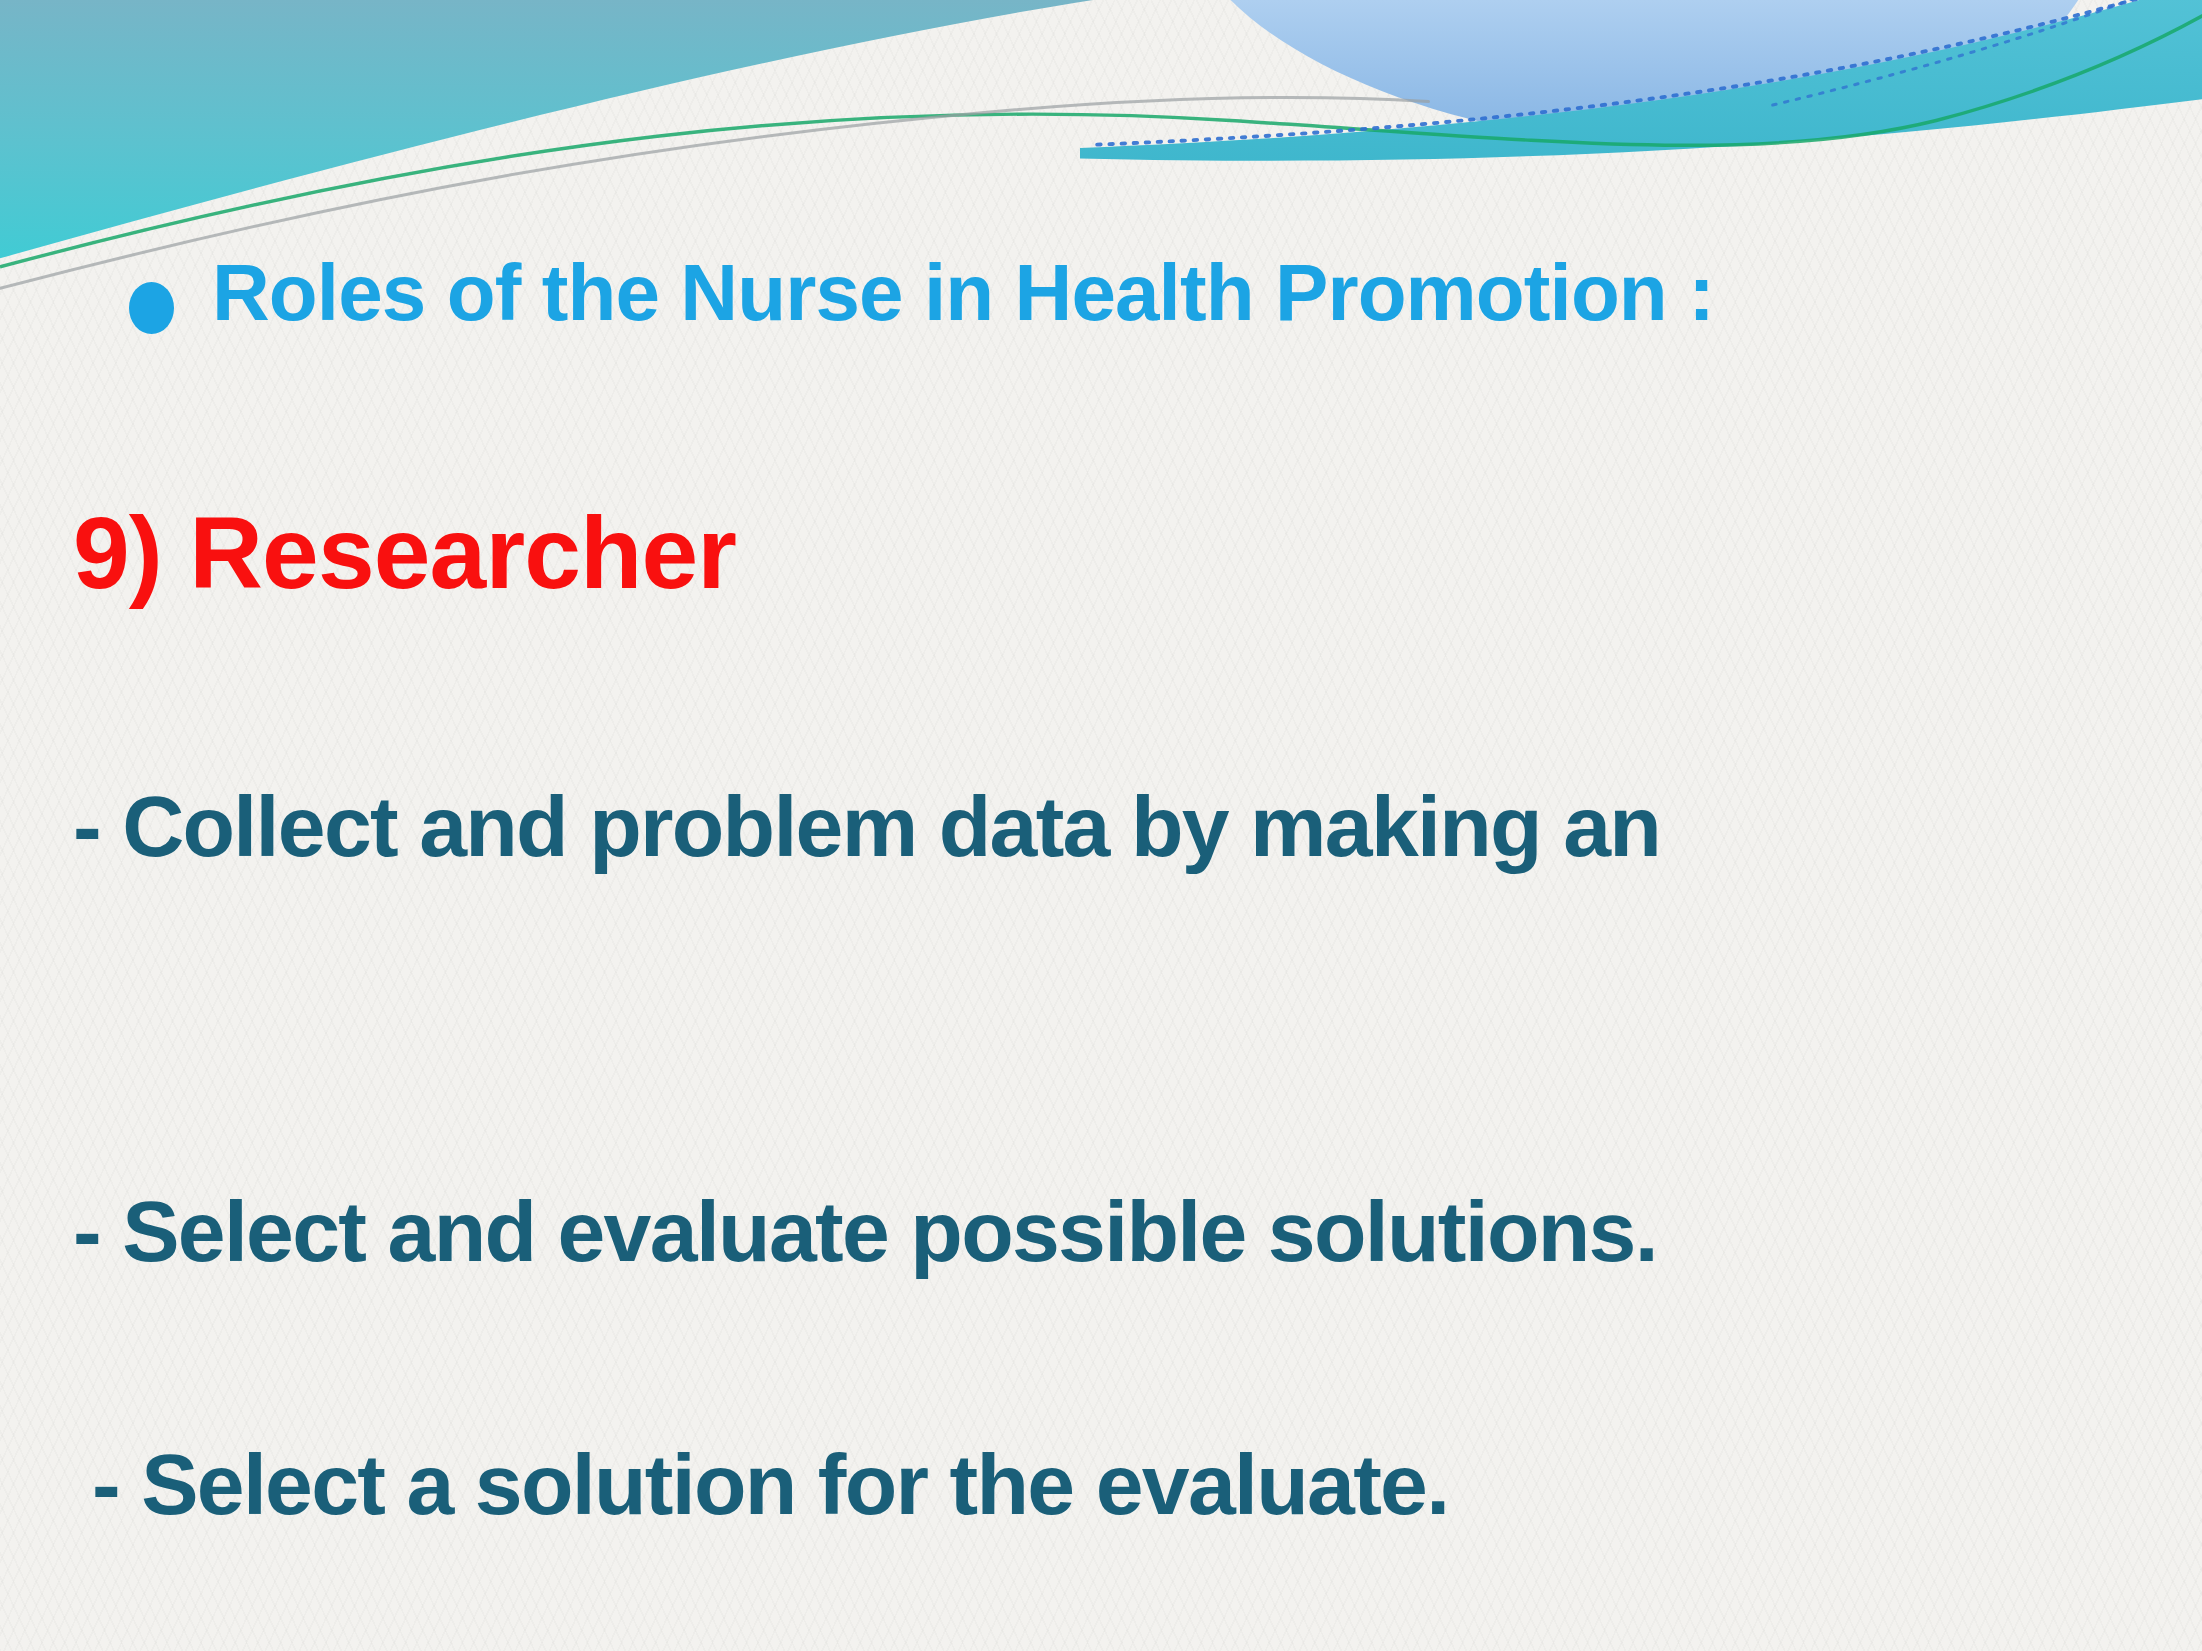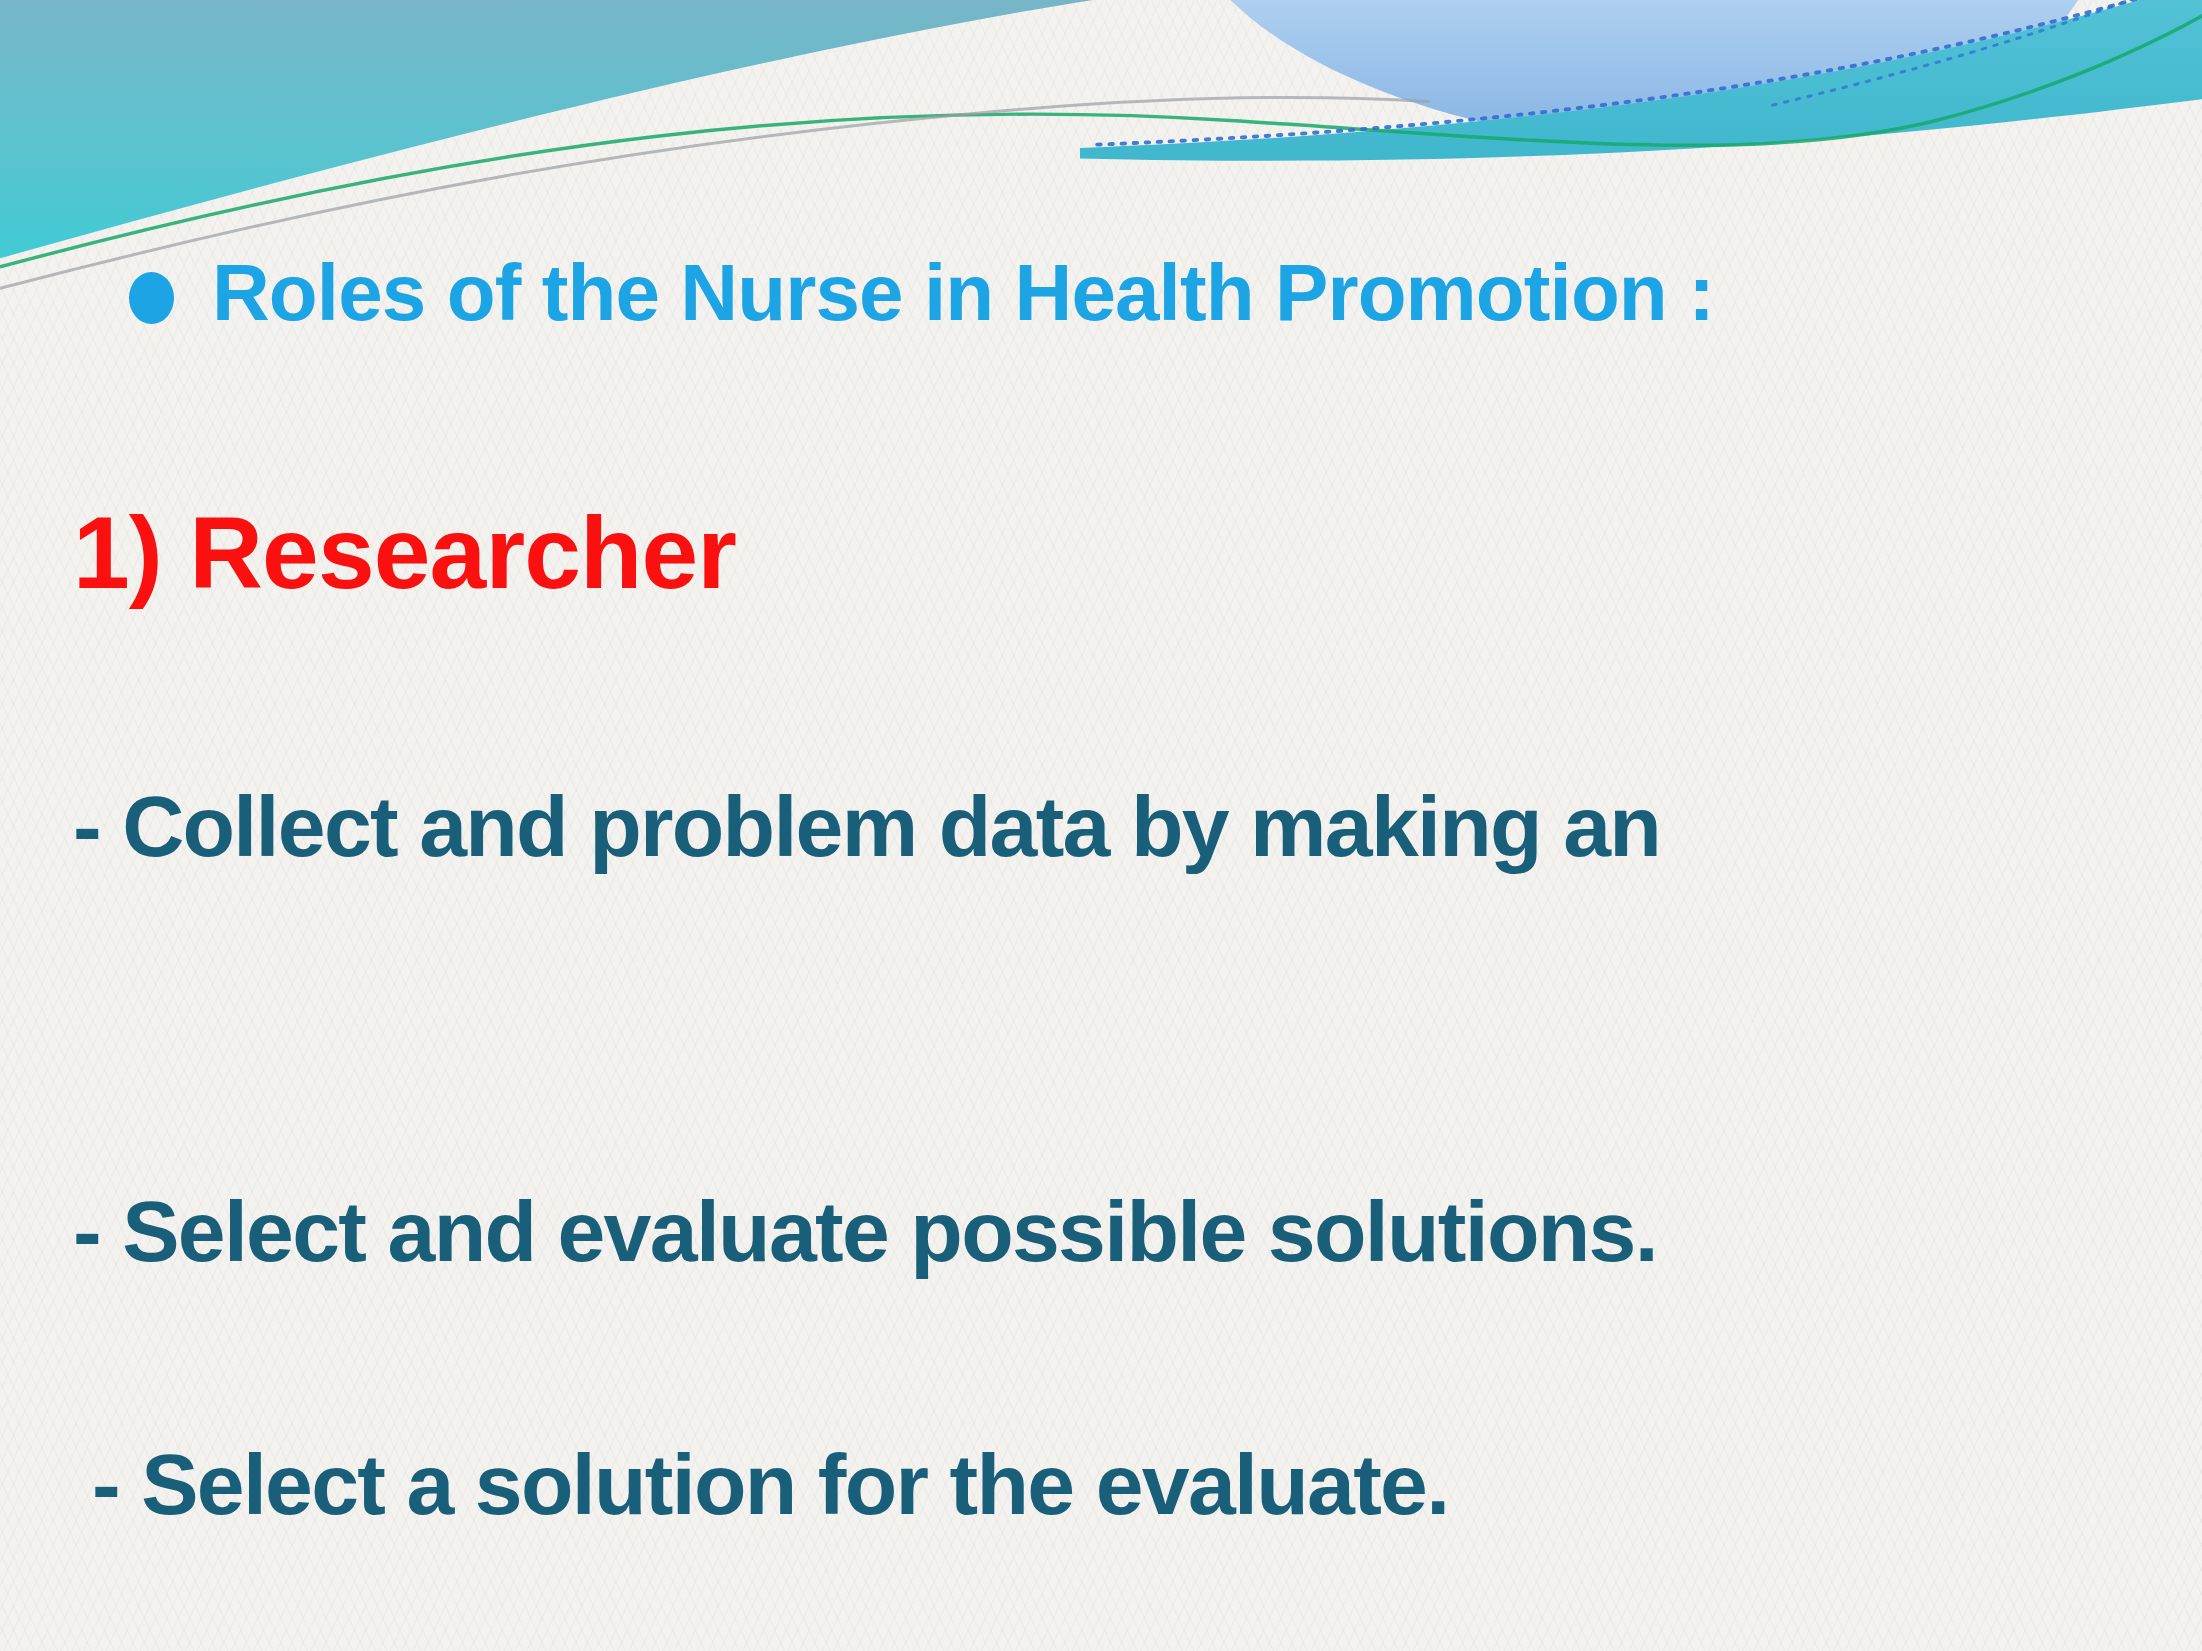--- a/index.html
+++ b/index.html
@@ -12,21 +12,21 @@
       repeating-linear-gradient(115deg, rgba(170,172,168,0.07) 0 1.7px, transparent 1.7px 10.3px),
       repeating-linear-gradient(65deg,  rgba(170,172,168,0.07) 0 1.7px, transparent 1.7px 10.3px);
     font-family:"Liberation Sans","DejaVu Sans",sans-serif;
   }
   .header-wave{
     position:absolute;top:0;left:0;width:2203px;height:551px;
     display:block;pointer-events:none;
   }
   .title-row{
     position:absolute;top:243px;left:129px;
-    display:flex;align-items:flex-start;
+    display:flex;align-items:center;
   }
   .bullet{
     width:45px;height:52px;border-radius:50%;
     background:var(--title_color,#1ca4e4);
     margin-top:29px;flex:0 0 auto;
   }
   .title-text{
     margin-left:38px;
     font-size:80px;font-weight:bold;line-height:1.25;
     letter-spacing:-0.9px;
@@ -83,21 +83,21 @@
     <path d="M0,335 C 420,225 760,165 1150,130 C 1330,114 1500,108 1660,118" fill="none" stroke="var(--accent_gray,#9aa0a3)" stroke-width="3.5" opacity="0.7" stroke-linecap="round"></path>
     <path d="M1275,168 C 1810,146 2195,88 2560,-24" fill="none" stroke="var(--accent_blue,#2f6fd0)" stroke-width="4.5" stroke-dasharray="4 10" stroke-linecap="round" opacity="0.9"></path>
     <path d="M2060,122 C 2270,72 2440,18 2560,-34" fill="none" stroke="var(--accent_blue,#2f6fd0)" stroke-width="3.5" stroke-dasharray="4 10" stroke-linecap="round" opacity="0.75"></path>
   </svg>
 
   <div class="title-row">
     <div class="bullet"></div>
     <div class="title-text">Roles of the Nurse in Health Promotion :</div>
   </div>
 
-  <div class="heading-red">1) Researcher</div>
+  <div class="heading-red">9) Researcher</div>
 
   <div class="body-par par-1">
     <div>- Collect and problem data by making an</div>
   </div>
 
   <div class="body-par par-2">
     <div>- Select and evaluate possible solutions.</div>
   </div>
 
   <div class="body-par par-3">

